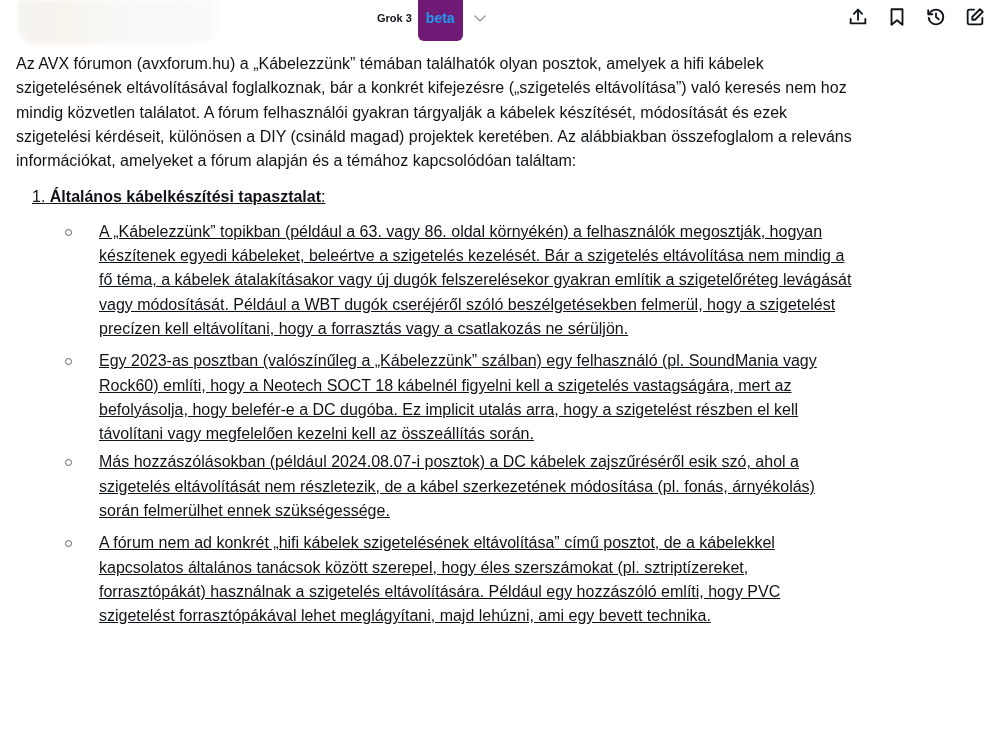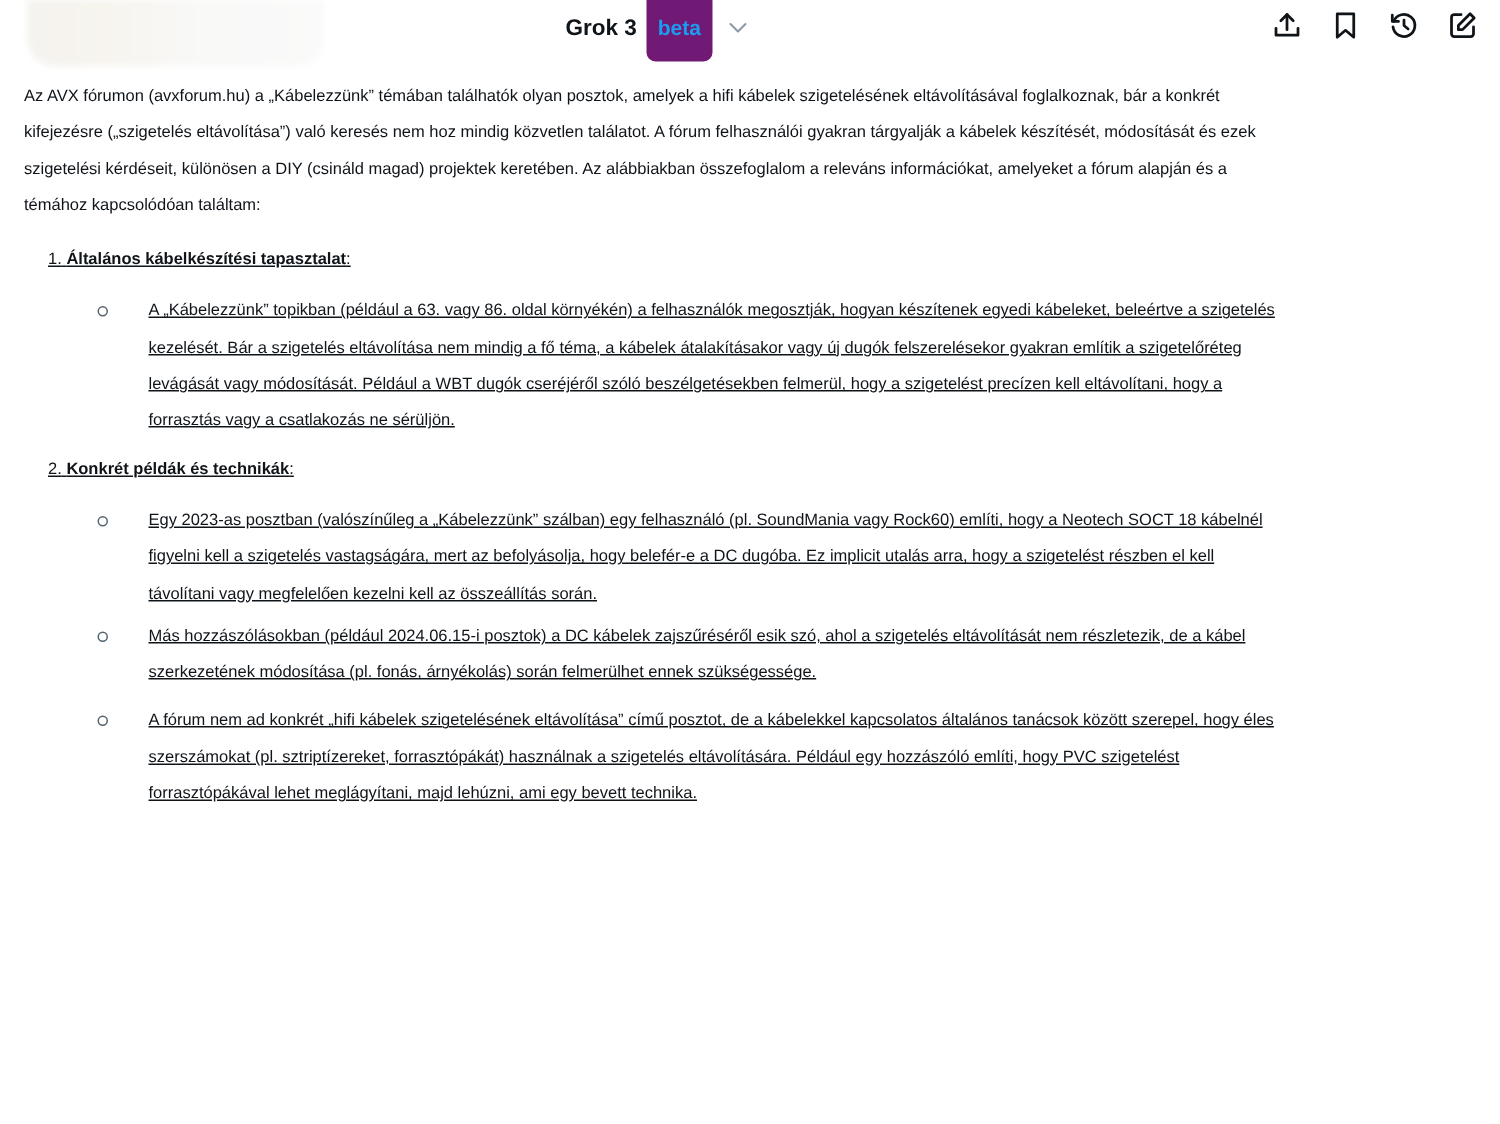--- a/index.html
+++ b/index.html
@@ -14,33 +14,33 @@
   .blur-box {
     position:absolute; left:18px; top:0; width:198px; height:44px;
     border-radius:0 0 18px 18px;
     background:linear-gradient(90deg,#f5f3ef 0%,#f7f4ee 25%,#f9f9f8 60%,#fafafa 100%);
     filter:blur(2px);
   }
   .title-wrap {
     position:absolute; left:377px; top:6px; height:24px;
     display:flex; align-items:center; gap:6px;
   }
-  .title { font-weight:bold; font-size:15px; color:#0f1419; }
+  .title { font-weight:bold; font-size:11px; color:#0f1419; }
   .beta {
     background:#701a75; color:#1d9bf0; font-weight:bold; font-size:14px;
     padding:14px 8px; border-radius:6px; line-height:18px;
   }
   .chev { width:14px; height:14px; margin-left:4px; }
   .icons {
     position:absolute; top:6px; right:14px; display:flex; gap:17px;
   }
   .icons .ic { width:22px; height:22px; cursor:pointer; }
   .content {
     position:absolute; left:16px; top:52px; width:840px;
-    font-size:11px; line-height:24.3px; color:#0f1419;
+    font-size:16px; line-height:24.3px; color:#0f1419;
   }
   .content p { margin:0; }
   ol.main { margin:12px 0 0 0; padding:0 0 0 16px; list-style:none;text-decoration:underline; }
   ol.main > li { margin-bottom:8px; }
   .sec-head { display:block; margin-bottom:10px; }
   .sec-head b { font-weight:bold; }
   ul.sub { list-style:none; margin:0; padding:0 0 0 50px; }
   ul.sub > li { position:relative; margin-bottom:4px; padding-left:17px; margin-left:-17px; }
   ul.sub > li .bul {
     position:absolute; left:0; top:9px; width:5px; height:5px;
@@ -90,29 +90,28 @@
     <li>
       <span class="sec-head"><span>1.</span> <b>Általános kábelkészítési tapasztalat</b><span>:</span></span>
       <ul class="sub">
         <li>
             <span class="bul"></span>
             <span class="txt">A „Kábelezzünk” topikban (például a 63. vagy 86. oldal környékén) a felhasználók megosztják, hogyan készítenek egyedi kábeleket, beleértve a szigetelés kezelését. Bár a szigetelés eltávolítása nem mindig a fő téma, a kábelek átalakításakor vagy új dugók felszerelésekor gyakran említik a szigetelőréteg levágását vagy módosítását. Például a WBT dugók cseréjéről szóló beszélgetésekben felmerül, hogy a szigetelést precízen kell eltávolítani, hogy a forrasztás vagy a csatlakozás ne sérüljön.</span>
           </li>
       </ul>
     </li>
     <li>
-      <span class="sec-head"><span>2.</span> <b>Konkrét példák és technikák</b><span>:</span></span>
       <ul class="sub">
         <li>
             <span class="bul"></span>
             <span class="txt">Egy 2023-as posztban (valószínűleg a „Kábelezzünk” szálban) egy felhasználó (pl. SoundMania vagy Rock60) említi, hogy a Neotech SOCT 18 kábelnél figyelni kell a szigetelés vastagságára, mert az befolyásolja, hogy belefér-e a DC dugóba. Ez implicit utalás arra, hogy a szigetelést részben el kell távolítani vagy megfelelően kezelni kell az összeállítás során.</span>
           </li>
         <li>
             <span class="bul"></span>
-            <span class="txt">Más hozzászólásokban (például 2024.06.15-i posztok) a DC kábelek zajszűréséről esik szó, ahol a szigetelés eltávolítását nem részletezik, de a kábel szerkezetének módosítása (pl. fonás, árnyékolás) során felmerülhet ennek szükségessége.</span>
+            <span class="txt">Más hozzászólásokban (például 2024.08.07-i posztok) a DC kábelek zajszűréséről esik szó, ahol a szigetelés eltávolítását nem részletezik, de a kábel szerkezetének módosítása (pl. fonás, árnyékolás) során felmerülhet ennek szükségessége.</span>
           </li>
       </ul>
     </li>
     <li>
       <ul class="sub">
         <li>
             <span class="bul"></span>
             <span class="txt">A fórum nem ad konkrét „hifi kábelek szigetelésének eltávolítása” című posztot, de a kábelekkel kapcsolatos általános tanácsok között szerepel, hogy éles szerszámokat (pl. sztriptízereket, forrasztópákát) használnak a szigetelés eltávolítására. Például egy hozzászóló említi, hogy PVC szigetelést forrasztópákával lehet meglágyítani, majd lehúzni, ami egy bevett technika.</span>
           </li>
       </ul>

